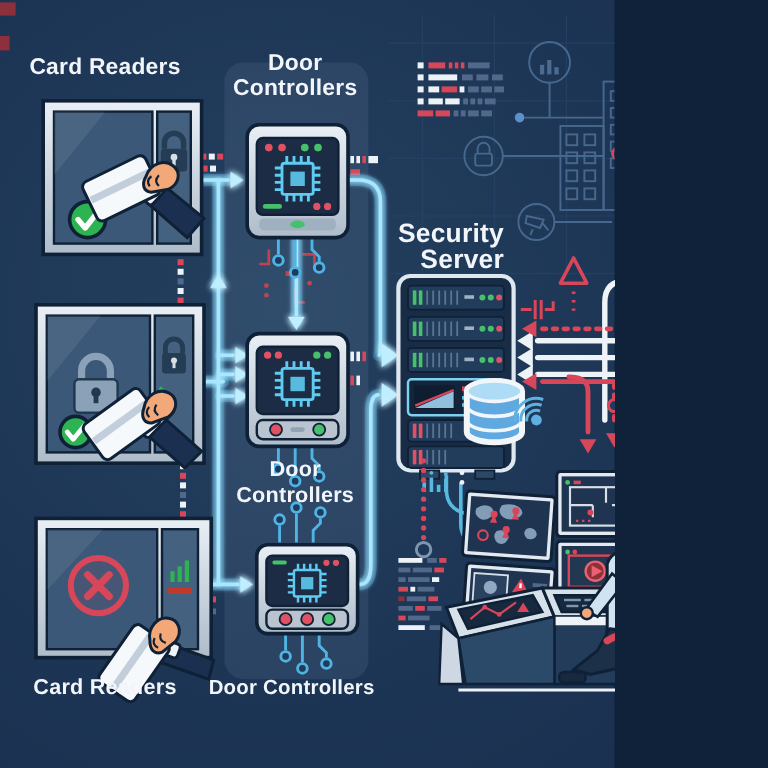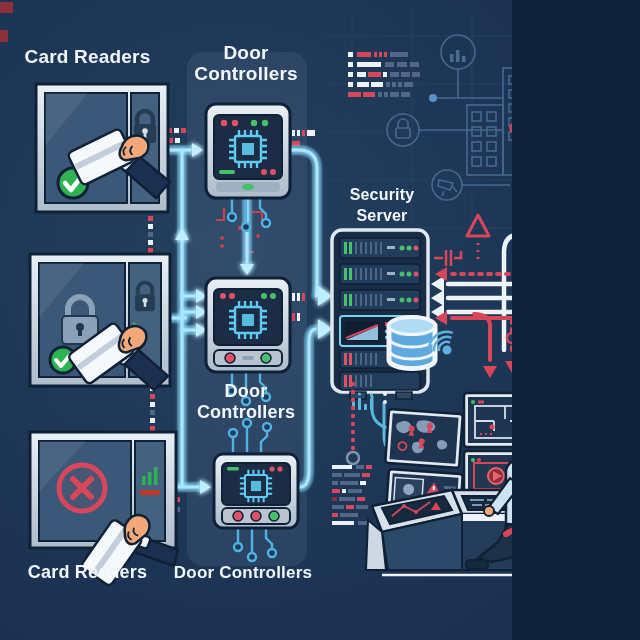--- a/index.html
+++ b/index.html
@@ -10,21 +10,21 @@
   .glow-under use{fill:none;stroke:rgba(70,195,255,.28);stroke-width:10;stroke-linecap:round;}
   .glow-core use{fill:none;stroke:#a8e7ff;stroke-width:3;stroke-linecap:round;}
   .bw{fill:#edf2f7}.br{fill:#d8465a}.bs{fill:#52688a}.bdr{fill:#8e2f3c}
   .wline{stroke:#eef3f7;stroke-width:4.5;fill:none;stroke-linecap:round}
   .rline{stroke:#d8465a;stroke-width:4;fill:none;stroke-linecap:round}
   .bpl{stroke:#46688e;stroke-width:1.6;fill:none}
   .label{position:absolute;color:var(--text,#f2f6fa);font-weight:bold;text-align:center;
          letter-spacing:.2px;line-height:21px;}
   .lbl-cr-top{left:10px;top:46px;width:155px;font-size:19px;}
   .lbl-dc-top{left:188px;top:42px;width:116px;font-size:19px;}
-  .lbl-ss{left:332px;top:184px;width:100px;font-size:16px;}
+  .lbl-ss{left:320px;top:184px;width:100px;font-size:22px;text-align:right;}
   .lbl-dc-mid{left:188px;top:381px;width:116px;font-size:18px;}
   .lbl-cr-bot{left:10px;top:562px;width:155px;font-size:18px;}
   .lbl-dc-bot{left:158px;top:562px;width:170px;font-size:17px;}
   .lbl-ms{left:418px;top:582px;width:186px;font-size:19px;}
 </style>
 </head>
 <body>
 
 <div class="stage">
 <svg width="640" height="640" viewBox="0 0 640 640">

